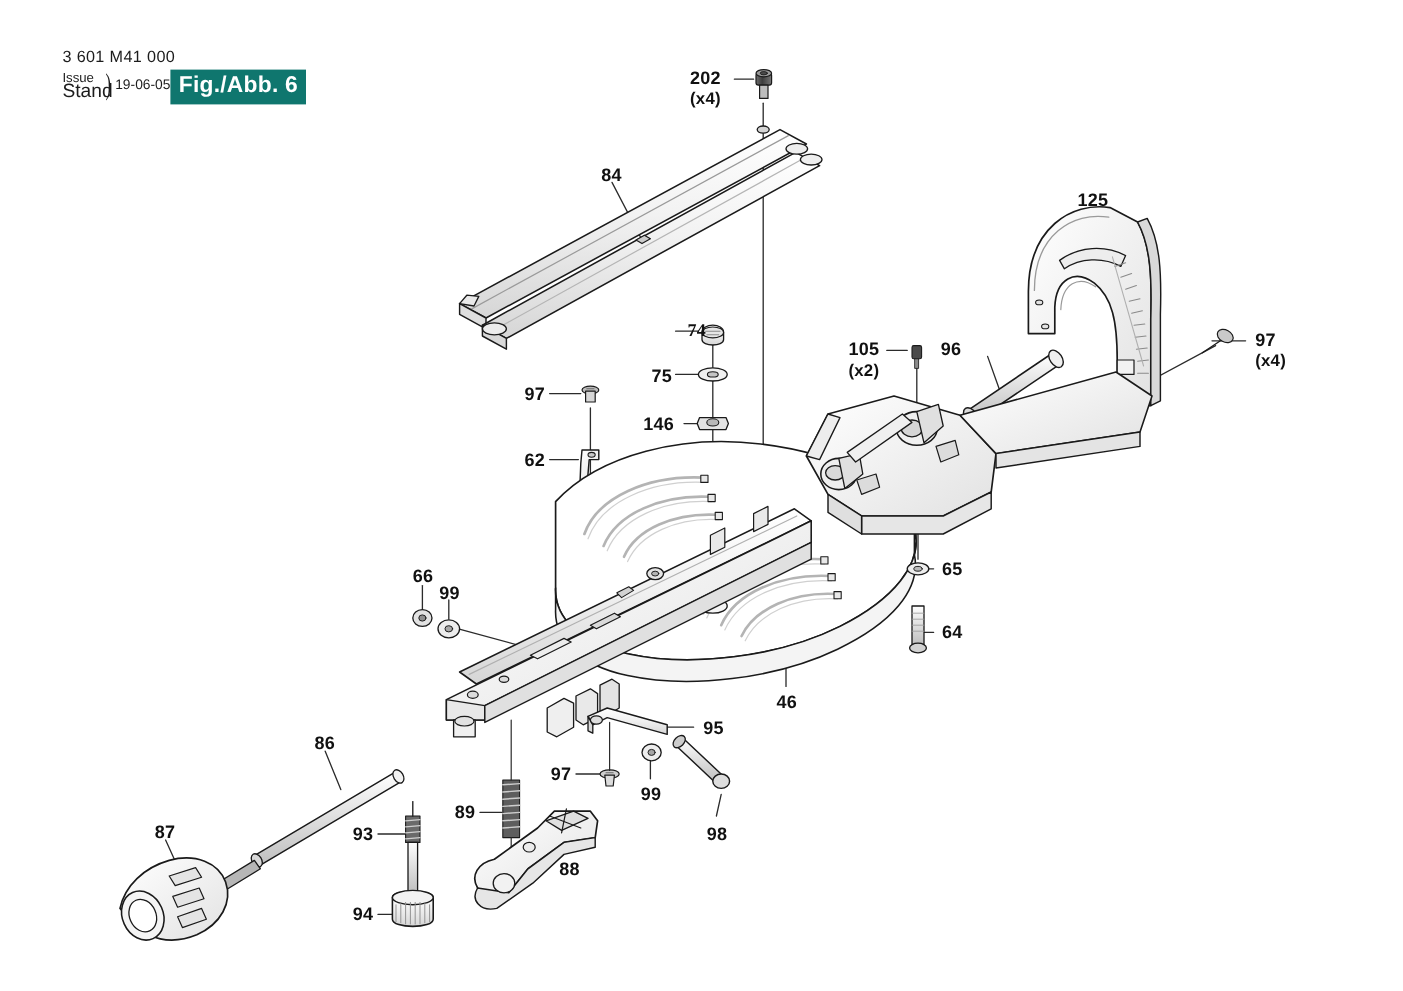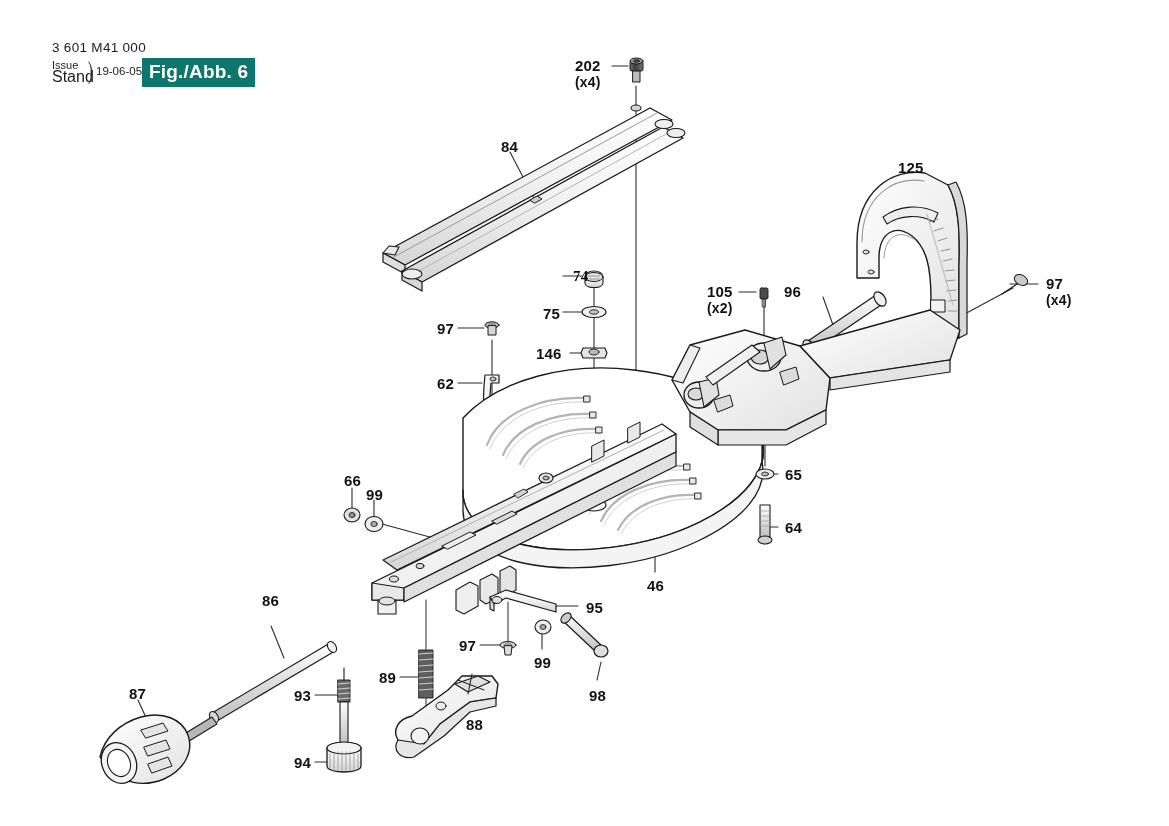--- a/index.html
+++ b/index.html
@@ -580,21 +580,21 @@
     <div class="callout" style="left:784px;top:284px;"><span>96</span></div>
     <div class="callout" style="left:1046px;top:276px;"><span>97</span><span class="qty">(x4)</span></div>
     <div class="callout" style="left:437px;top:321px;"><span>97</span></div>
     <div class="callout" style="left:437px;top:376px;"><span>62</span></div>
     <div class="callout" style="left:344px;top:473px;"><span>66</span></div>
     <div class="callout" style="left:366px;top:487px;"><span>99</span></div>
     <div class="callout" style="left:785px;top:467px;"><span>65</span></div>
     <div class="callout" style="left:785px;top:520px;"><span>64</span></div>
     <div class="callout" style="left:647px;top:578px;"><span>46</span></div>
     <div class="callout" style="left:586px;top:600px;"><span>95</span></div>
-    <div class="callout" style="left:262px;top:593px;"><span>86</span></div>
+    <div class="callout" style="left:262px;top:612px;"><span>86</span></div>
     <div class="callout" style="left:459px;top:638px;"><span>97</span></div>
     <div class="callout" style="left:534px;top:655px;"><span>99</span></div>
     <div class="callout" style="left:379px;top:670px;"><span>89</span></div>
     <div class="callout" style="left:589px;top:688px;"><span>98</span></div>
     <div class="callout" style="left:129px;top:686px;"><span>87</span></div>
     <div class="callout" style="left:294px;top:688px;"><span>93</span></div>
     <div class="callout" style="left:466px;top:717px;"><span>88</span></div>
     <div class="callout" style="left:294px;top:755px;"><span>94</span></div>
   </div>
 

